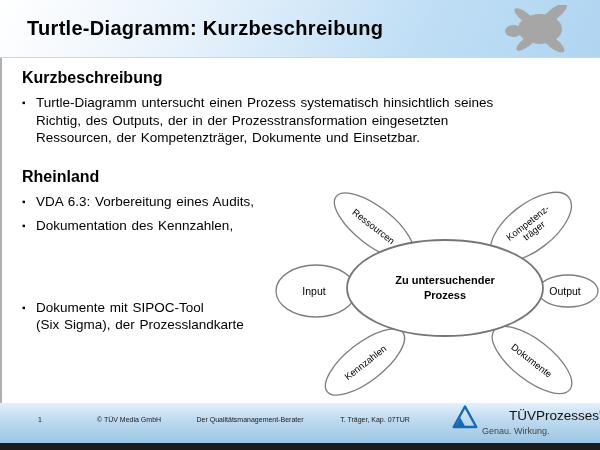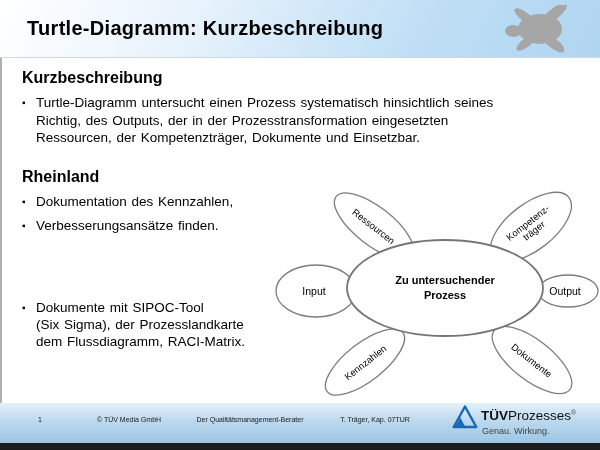--- a/index.html
+++ b/index.html
@@ -45,21 +45,21 @@
     position:absolute;left:0;top:403px;width:600px;height:40px;
     background:linear-gradient(#e3f0fa 0%,#bdd9ee 45%,#9cc6e5 100%);
   }
   .ft{position:absolute;font-size:7px;color:#1a1a1a;text-align:center;white-space:nowrap;}
   #ft-page{left:30px;top:416px;width:20px;}
   #ft-copy{left:83px;top:416px;width:92px;}
   #ft-pub{left:186px;top:416px;width:128px;}
   #ft-ref{left:316px;top:416px;width:118px;}
   .tuv-logo-icon{position:absolute;left:452px;top:404px;}
   .tuv-logo-text{position:absolute;left:481px;top:408px;font-size:13.5px;white-space:nowrap;color:#111;}
-  .tuv-logo-text .bold{font-weight:bold;}
+  .tuv-logo-text .bold{font-weight:normal;margin-left:28px;}
   .tuv-logo-text sup{font-size:7px;color:#555;}
   .tuv-tagline{position:absolute;left:482px;top:426px;font-size:9px;color:#444;white-space:nowrap;}
 </style>
 </head>
 <body>
 
 <div class="slide">
 
   <div class="edge-left-dark"></div>
   <div class="edge-left-gray"></div>
@@ -81,28 +81,27 @@
 
   <section id="sec-kurz">
     <h2>Kurzbeschreibung</h2>
     <div class="row"><span class="blt">▪</span><span>Turtle-Diagramm untersucht einen Prozess systematisch hinsichtlich seines</span></div>
     <div class="row cont"><span>Richtig, des Outputs, der in der Prozesstransformation eingesetzten</span></div>
     <div class="row cont"><span>Ressourcen, der Kompetenzträger, Dokumente und Einsetzbar.</span></div>
   </section>
 
   <section id="sec-anwendung">
     <h2>Rheinland</h2>
+    <div class="row"><span class="blt">▪</span><span>VDA 6.3: Vorbereitung eines Audits,</span></div>
     <div class="row"><span class="blt">▪</span><span>Dokumentation des Kennzahlen,</span></div>
-    <div class="row"><span class="blt">▪</span><span>Verbesserungsansätze finden.</span></div>
   </section>
 
   <section id="sec-wirkung">
     <div class="row"><span class="blt">▪</span><span>Dokumente mit SIPOC-Tool</span></div>
     <div class="row cont"><span>(Six Sigma), der Prozesslandkarte</span></div>
-    <div class="row cont"><span>dem Flussdiagramm, RACI-Matrix.</span></div>
   </section>
 
   <svg id="diagram" width="334" height="217" viewBox="0 0 334 217">
     <ellipse cx="106" cy="43" rx="48" ry="19" transform="rotate(38 106 43)"></ellipse>
     <ellipse cx="263" cy="44" rx="48" ry="23" transform="rotate(-38 263 44)"></ellipse>
     <ellipse cx="97" cy="179" rx="48" ry="19" transform="rotate(-38 97 179)"></ellipse>
     <ellipse cx="264" cy="177" rx="48" ry="20" transform="rotate(38 264 177)"></ellipse>
     <ellipse cx="48" cy="108" rx="40" ry="26"></ellipse>
     <ellipse cx="300" cy="108" rx="30" ry="16"></ellipse>
     <ellipse class="center" cx="177" cy="105" rx="98" ry="48"></ellipse>

